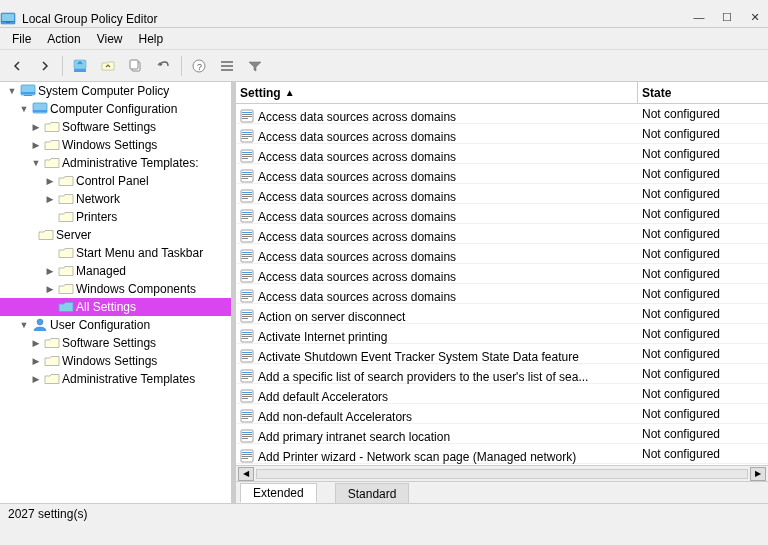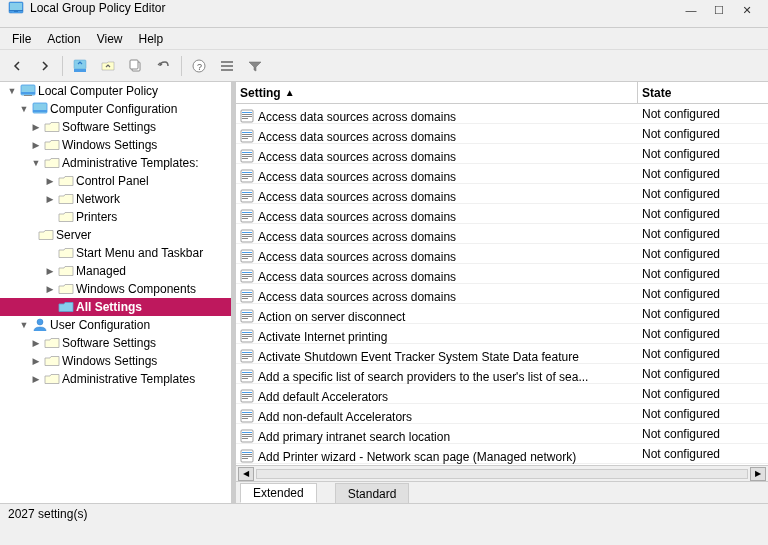--- a/index.html
+++ b/index.html
@@ -9,22 +9,22 @@
       background: #f0f0f0;
       width: 768px;
       height: 545px;
       overflow: hidden;
     }
     
     .titlebar {
       background: #f0f0f0;
       height: 28px;
       display: flex;
-      align-items: flex-start;
-      padding: 0 8px;
+      align-items: flex-end;
+      padding: 0 0;
       border-bottom: 1px solid #ccc;
       justify-content: space-between;
     }
     .titlebar-left {
       display: flex;
       align-items: center;
       gap: 6px;
     }
     .titlebar-title {
       font-size: 12px;
@@ -105,21 +105,21 @@
       overflow-y: auto;
       overflow-x: hidden;
     }
     .tree-node {
       display: flex;
       align-items: center;
       padding: 1px 0;
       cursor: pointer;
       white-space: nowrap;
     }
-    .tree-node.selected { background: #be185d; color: #fff; font-weight: bold; }
+    .tree-node.selected { background: #d946ef; color: #fff; }
     .tree-node.selected .node-label { color: #fff; }
     .tree-toggle {
       width: 16px;
       height: 16px;
       display: flex;
       align-items: center;
       justify-content: center;
       font-size: 9px;
       color: #666;
       flex-shrink: 0;
@@ -378,21 +378,21 @@
 
     <div class="tree-node" style="padding-left: 4px;">
       <span class="tree-toggle">▼</span>
       <span class="node-icon">
         <svg width="16" height="16" viewBox="0 0 16 16">
             <rect x="1" y="2" width="14" height="10" rx="1" fill="#87ceeb" stroke="#4a9de8" stroke-width="0.8"></rect>
             <rect x="1" y="9" width="14" height="2" fill="#4a9de8"></rect>
             <rect x="4" y="12" width="8" height="1" fill="#888"></rect>
           </svg>
       </span>
-      <span class="node-label">Local Computer Policy</span>
+      <span class="node-label">System Computer Policy</span>
     </div>
 
     <div class="tree-node" style="padding-left: 16px;">
       <span class="tree-toggle">▼</span>
       <span class="node-icon">
         <svg width="16" height="16" viewBox="0 0 16 16">
             <rect x="1" y="2" width="14" height="10" rx="1" fill="#87ceeb" stroke="#4a9de8" stroke-width="0.8"></rect>
             <rect x="1" y="9" width="14" height="2" fill="#4a9de8"></rect>
           </svg>
       </span>

